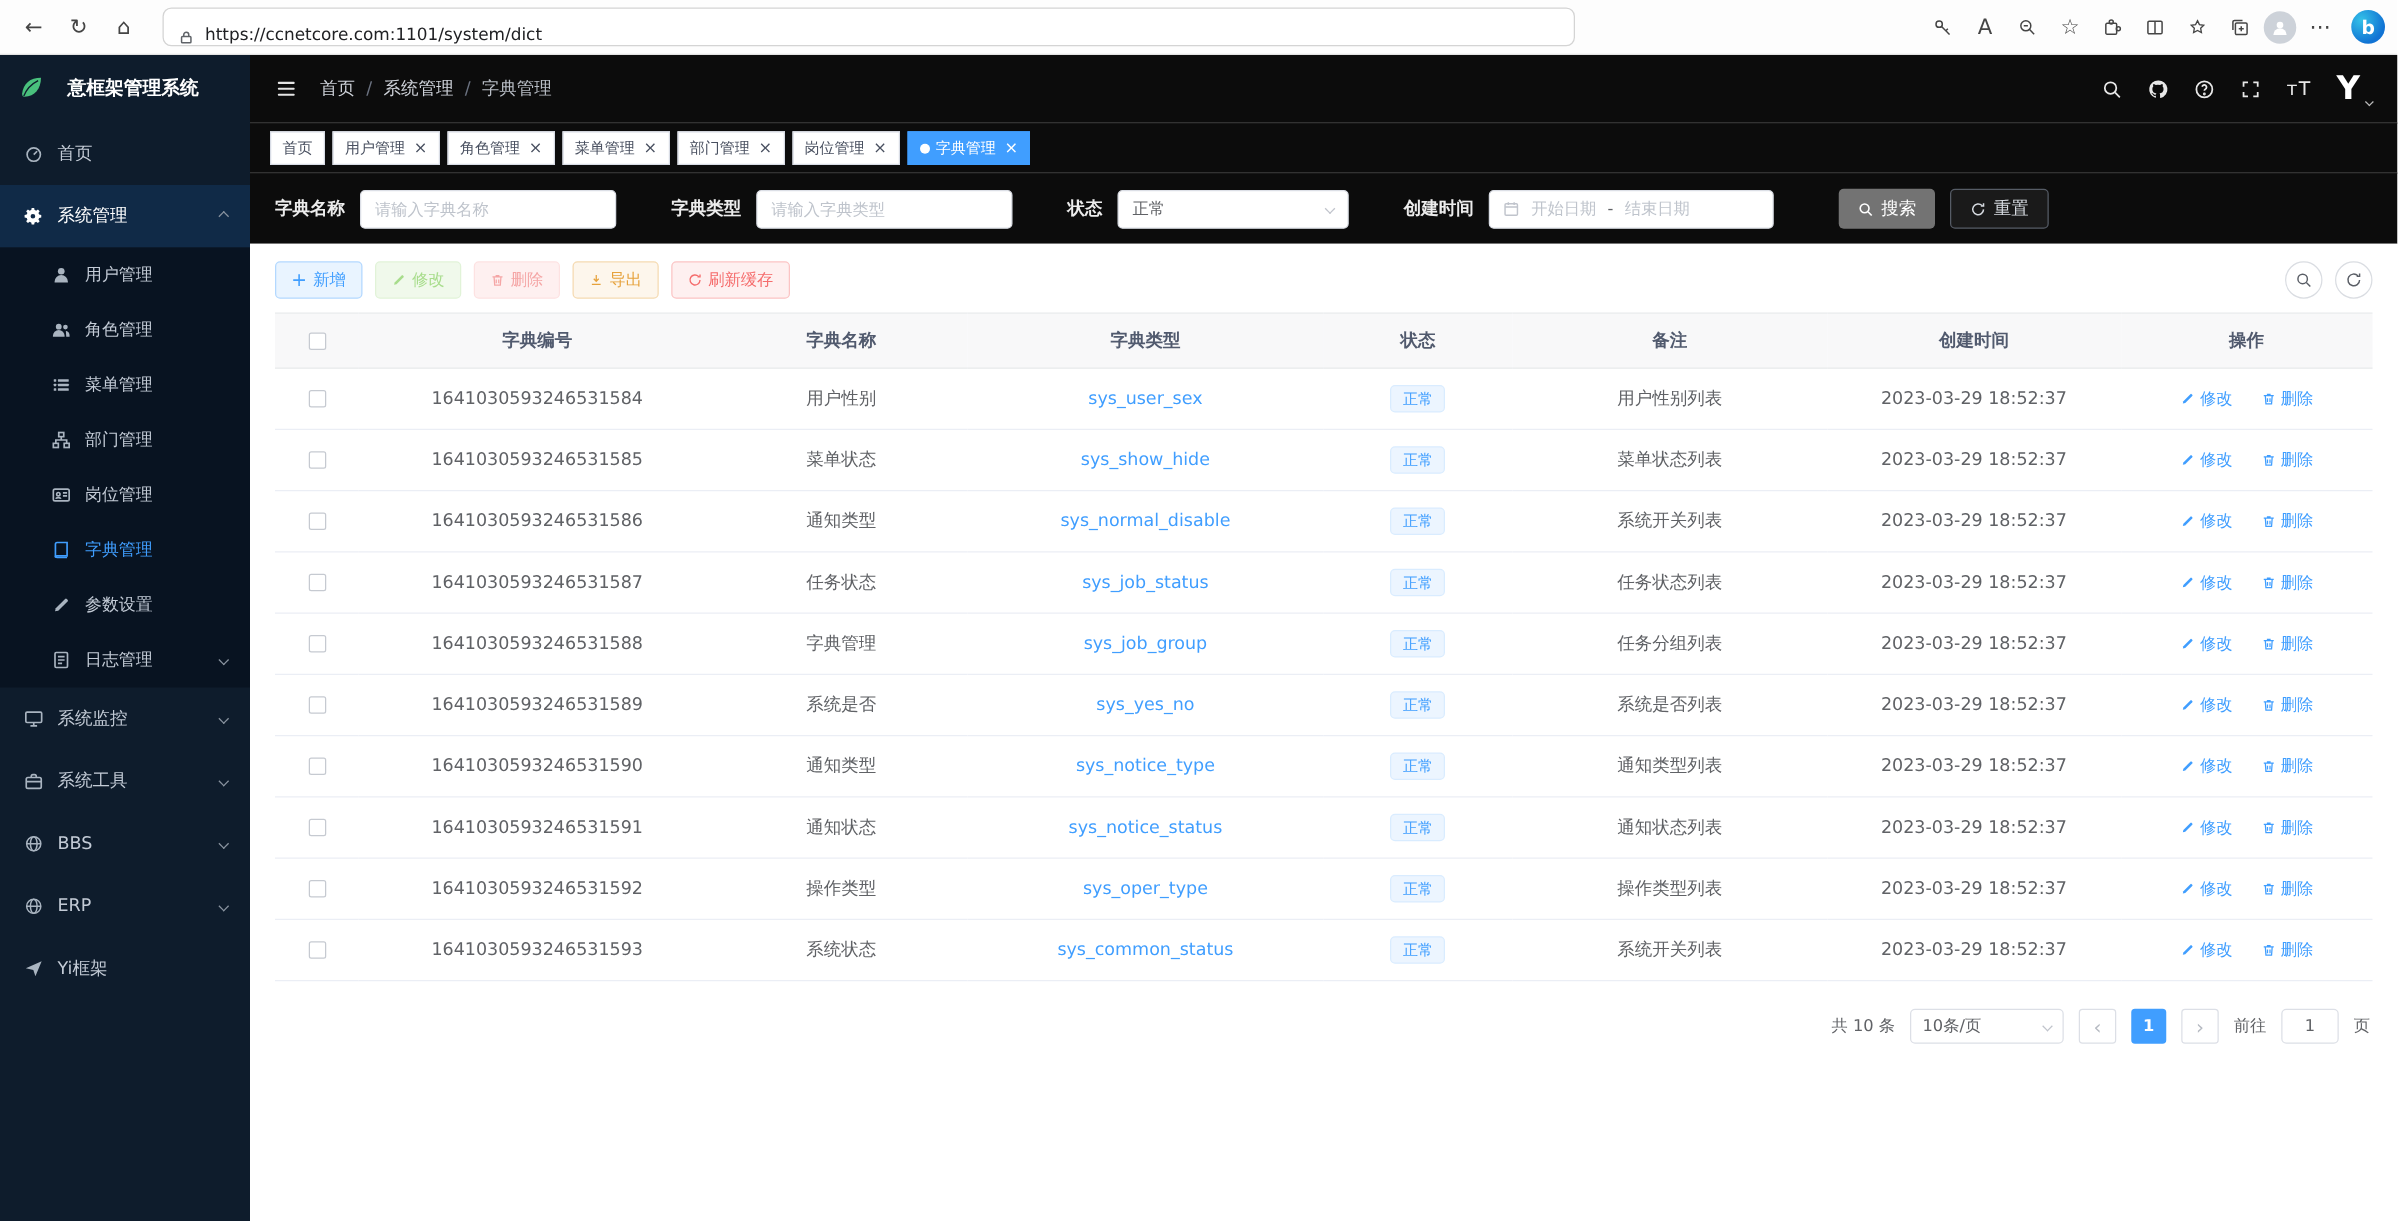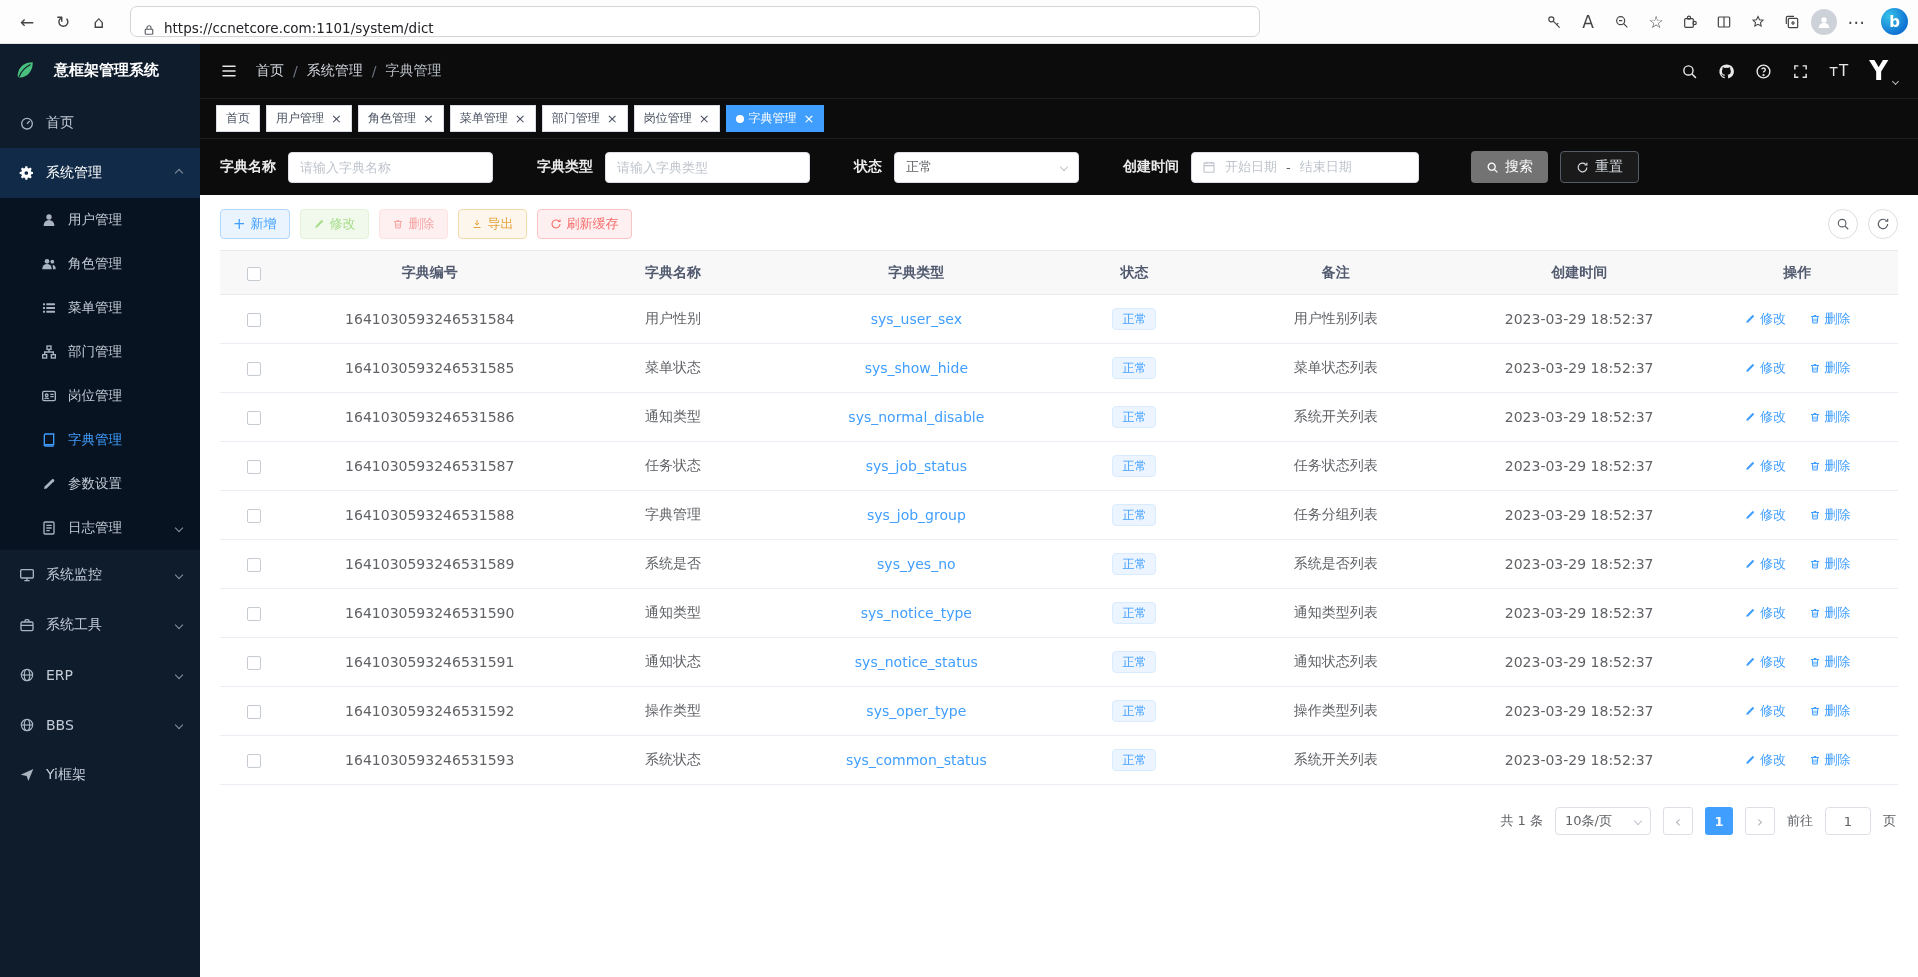--- a/index.html
+++ b/index.html
@@ -97,21 +97,21 @@
   table{width:100%;border-collapse:collapse;table-layout:fixed;font-size:14px}
   thead th{background:#f8f8f9;color:#515a6e;font-weight:bold;height:44px;border-top:1px solid #e8eaec;border-bottom:1px solid #e8eaec;text-align:center}
   tbody td{height:49px;text-align:center;color:#606266;border-bottom:1px solid #ebeef5;overflow:hidden;white-space:nowrap;text-overflow:ellipsis}
   .checkbox{display:inline-block;width:14px;height:14px;border:1px solid #c6cad1;border-radius:2px;background:#fff;cursor:pointer;vertical-align:middle}
   .type-link{color:#409eff;cursor:pointer;text-decoration:none}
   .tag{display:inline-block;background:#ecf5ff;border:1px solid #d9ecff;color:#409eff;font-size:12px;height:22px;line-height:20px;padding:0 9px;border-radius:4px}
   .act{color:#409eff;font-size:13px;display:inline-flex;align-items:center;gap:4px;margin:0 9px;cursor:pointer;text-decoration:none}
   .act .svgi{width:12px;height:12px}
 
   .pagination{display:flex;align-items:center;justify-content:flex-end;gap:12px;margin-top:22px;color:#606266;font-size:13px;padding-right:2px}
-  .psize{width:96px;height:28px;border:1px solid #dcdfe6;border-radius:4px;display:flex;align-items:center;justify-content:space-between;padding:0 9px;color:#606266;background:#fff;cursor:pointer}
+  .psize{width:123px;height:28px;border:1px solid #dcdfe6;border-radius:4px;display:flex;align-items:center;justify-content:space-between;padding:0 9px;color:#606266;background:#fff;cursor:pointer}
   .pbtn{width:30px;height:28px;border:1px solid #dcdfe6;border-radius:3px;background:#fff;display:flex;align-items:center;justify-content:center;color:#b6bac2;font-size:16px;cursor:pointer}
   .pcur{width:28px;height:28px;background:#409eff;color:#fff;border-radius:3px;display:flex;align-items:center;justify-content:center;font-weight:bold;cursor:pointer}
   .goto-input{width:46px;height:28px;border:1px solid #dcdfe6;border-radius:4px;text-align:center;font-size:13px;color:#606266;outline:none;font-family:inherit}
 </style>
 </head>
 <body>
 
 <div class="screen">
 
   <div class="chrome">
@@ -322,34 +322,34 @@
             </span>
         </div>
         <div class="menu-item">
           <span class="micon">
               <svg class="svgi" viewBox="0 0 24 24" fill="none" stroke="currentColor" stroke-width="1.8">
                 <circle cx="12" cy="12" r="8.5"></circle>
                 <ellipse cx="12" cy="12" rx="4" ry="8.5"></ellipse>
                 <path d="M3.5 12h17"></path>
               </svg>
             </span>
-          <span>ERP</span>
+          <span>BBS</span>
           <span class="chev-wrap">
               <span class="chev"></span>
             </span>
         </div>
         <div class="menu-item">
           <span class="micon">
               <svg class="svgi" viewBox="0 0 24 24" fill="none" stroke="currentColor" stroke-width="1.8">
                 <circle cx="12" cy="12" r="8.5"></circle>
                 <ellipse cx="12" cy="12" rx="4" ry="8.5"></ellipse>
                 <path d="M3.5 12h17"></path>
               </svg>
             </span>
-          <span>BBS</span>
+          <span>ERP</span>
           <span class="chev-wrap">
               <span class="chev"></span>
             </span>
         </div>
         <div class="menu-item">
           <span class="micon">
               <svg class="svgi" viewBox="0 0 24 24" fill="currentColor">
                 <path d="M2.5 11.5L21.5 3l-7.5 18-2.5-7.5z"></path>
               </svg>
             </span>
@@ -802,21 +802,21 @@
                       <path d="M4 7h16M10 7V5h4v2M6.5 7l1 13h9l1-13M10 11v6M14 11v6"></path>
                     </svg>
         <span>删除</span>
       </a>
     </td>
   </tr>
 </tbody>
         </table>
 
         <div class="pagination">
-          <span>共 1 条</span>
+          <span>共 10 条</span>
           <div class="psize">
             <span>10条/页</span>
             <span class="chev"></span>
           </div>
           <div class="pbtn">‹</div>
           <div class="pcur">1</div>
           <div class="pbtn">›</div>
           <span>前往</span>
           <input class="goto-input" value="1" style="">
           <span>页</span>

